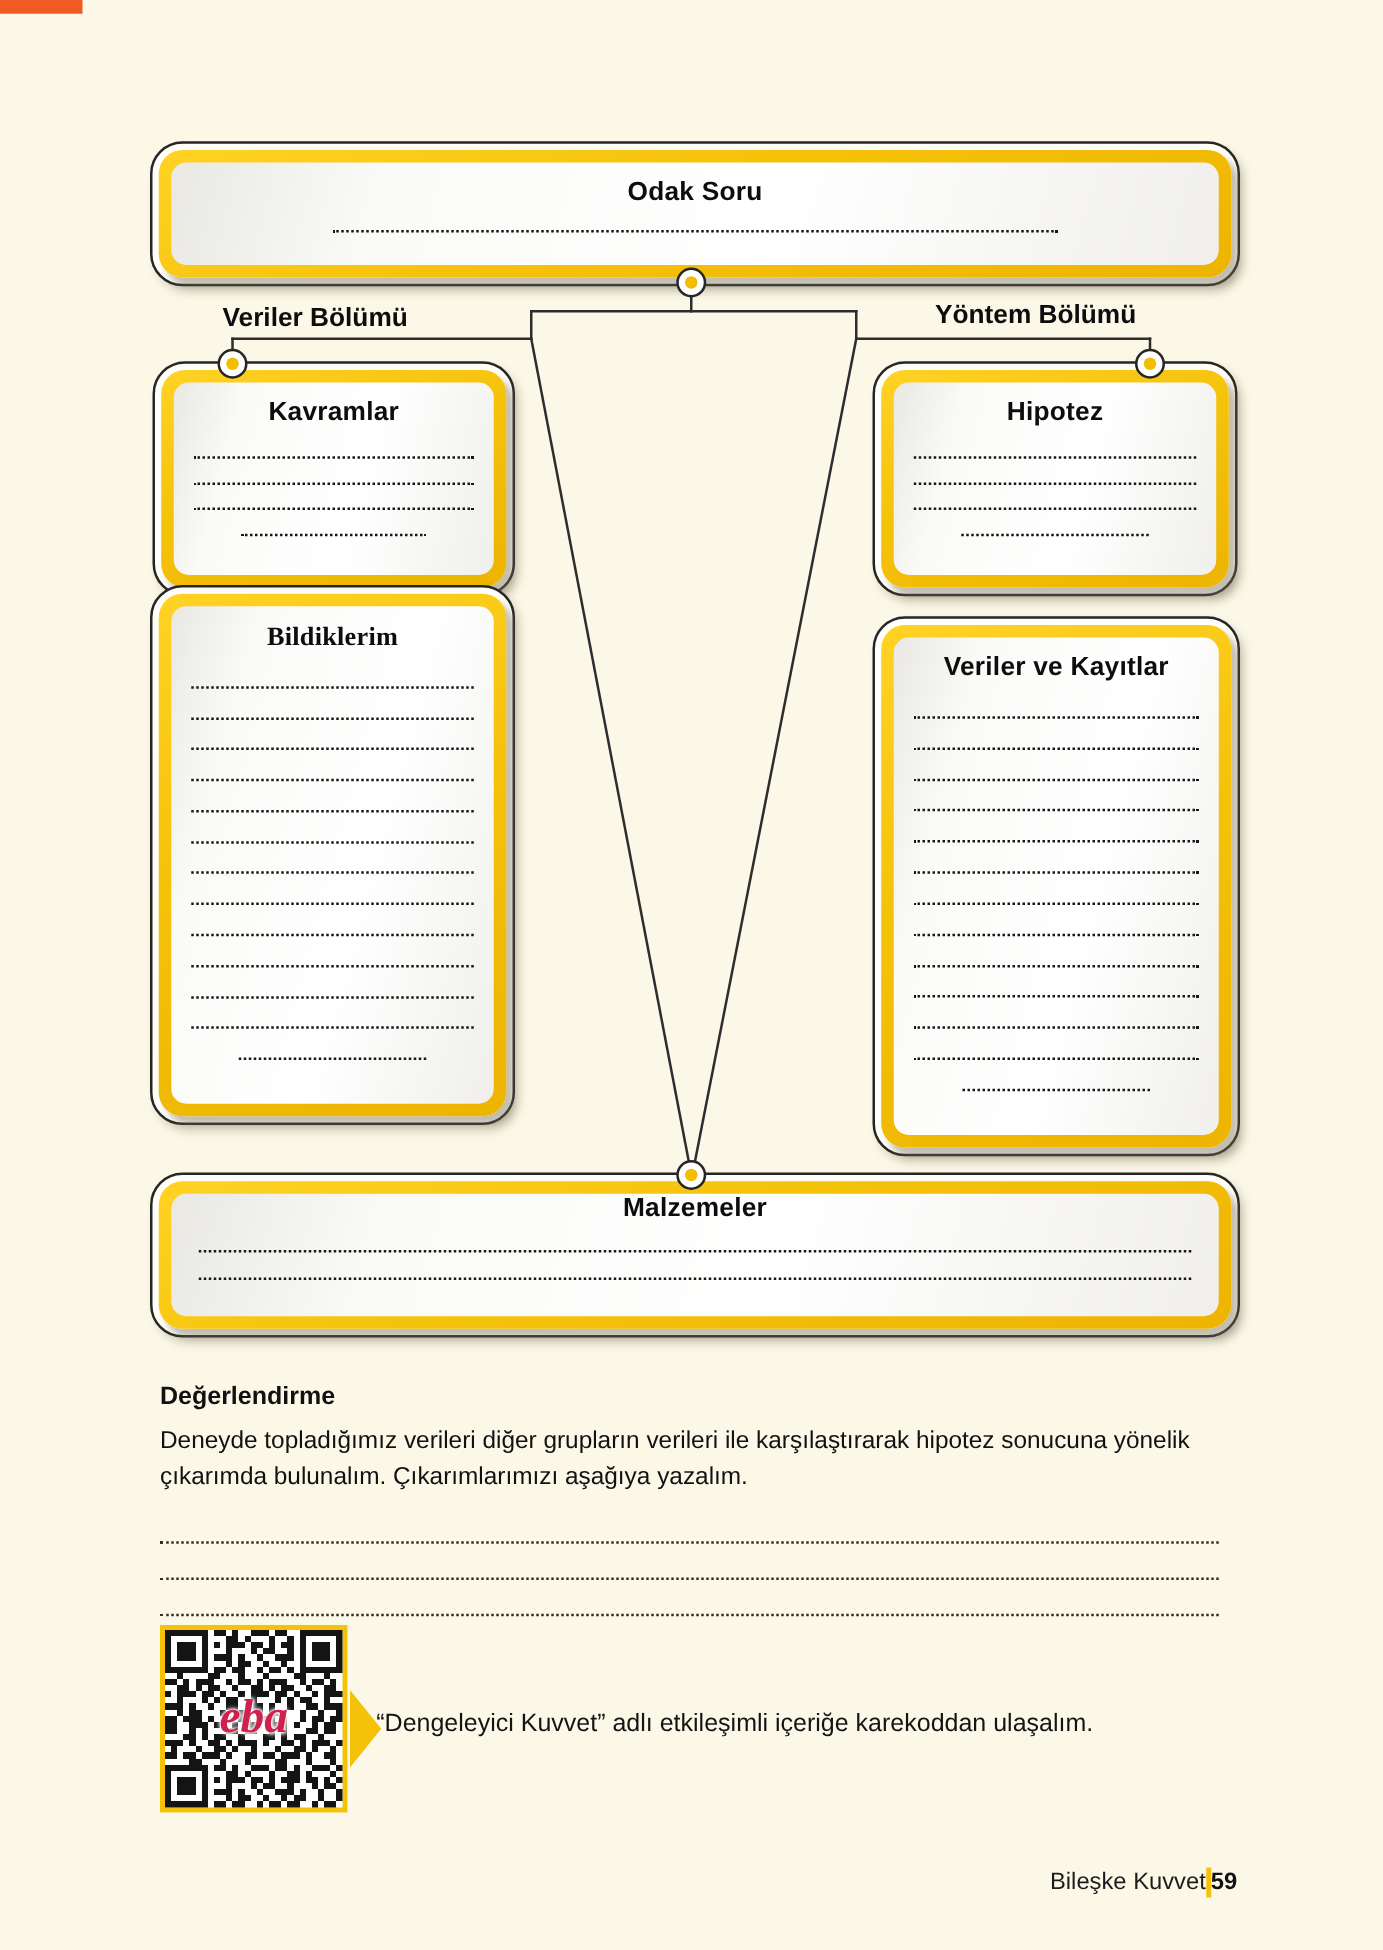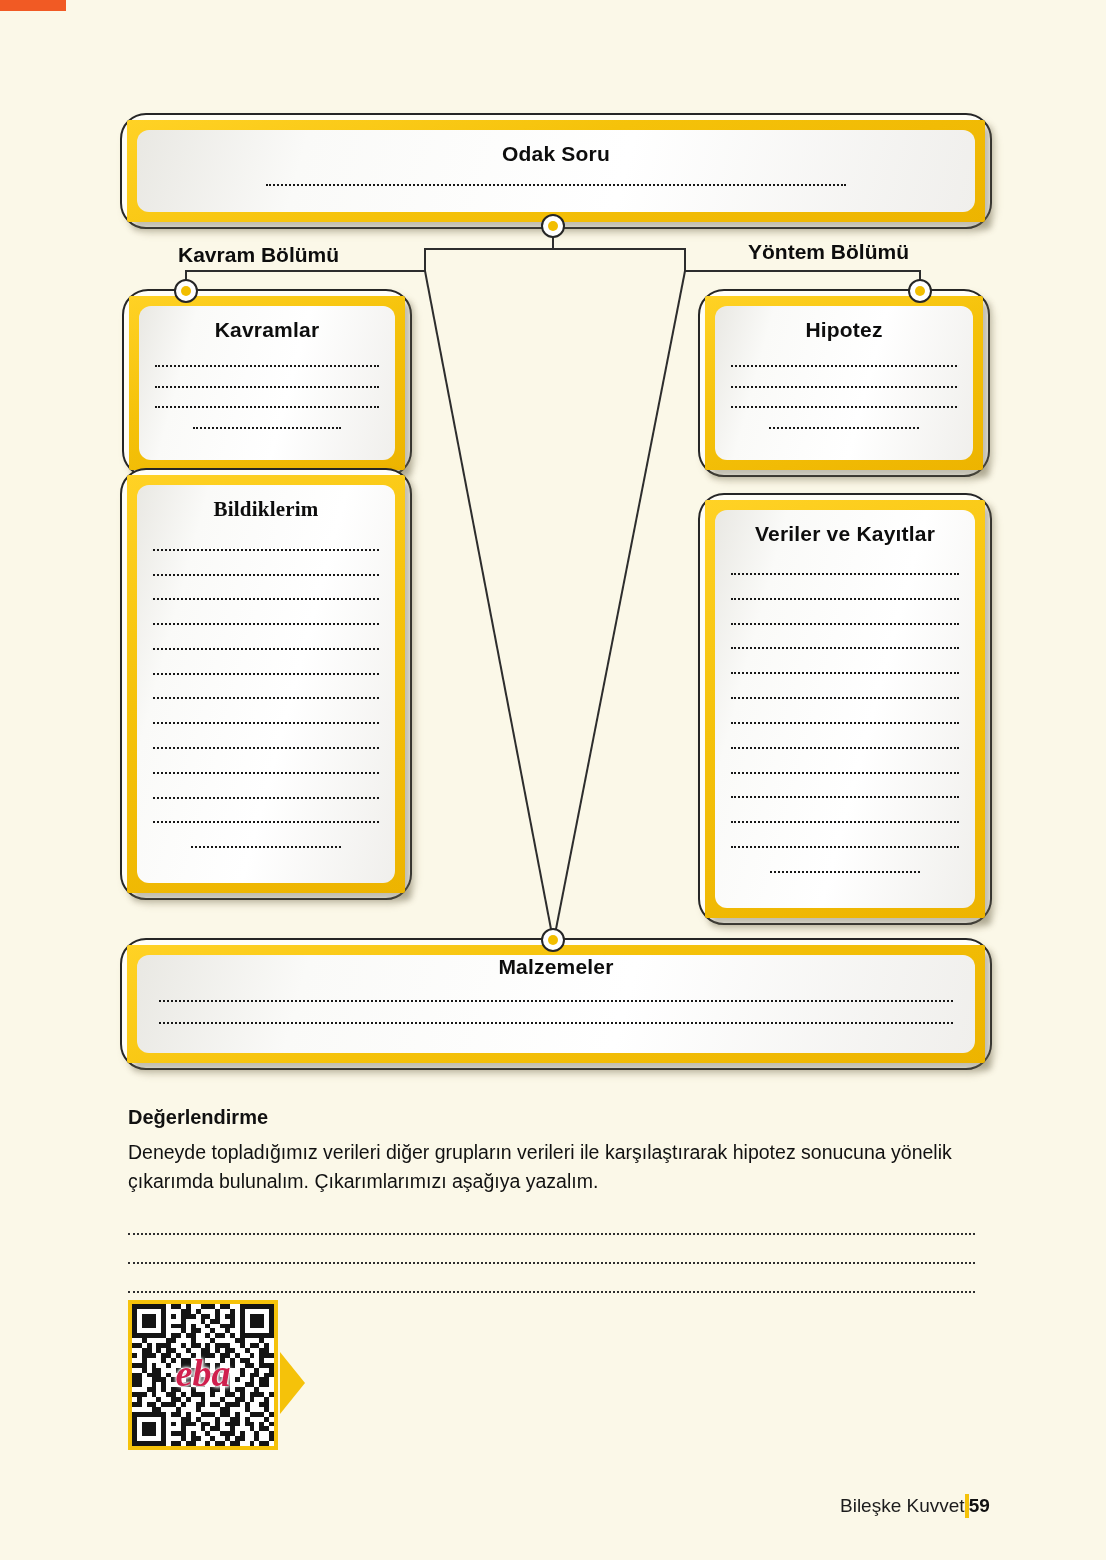--- a/index.html
+++ b/index.html
@@ -10,21 +10,21 @@
   }
   
   .edge-tab{position:absolute;left:0;top:0;width:66px;height:11px;background:#F15A24;}
 
   
   .wires{position:absolute;left:0;top:0;width:1106px;height:1560px;z-index:1;}
 
   
   .fbox{position:absolute;z-index:2;background:#FFFEF8;border:2px solid #262626;border-radius:26px;
         box-shadow:4px 5px 7px rgba(135,125,95,.28);}
-  .yf{position:absolute;inset:5px;border-radius:2px;
+  .yf{position:absolute;inset:5px;border-radius:19px;
       background:linear-gradient(160deg,#FFD225 0%,#F5C20A 45%,#EDB400 100%);
       box-shadow:6px 7px 6px rgba(120,112,88,.45);}
   .panel{position:absolute;inset:10px;border-radius:12px;display:flex;flex-direction:column;
       background:linear-gradient(105deg,#E9E8E3 0%,#FAFAF8 20%,#FFFFFF 58%,#F0EFEC 100%);}
   .panel h2{margin:0;padding-top:12px;text-align:center;font-size:21px;font-weight:bold;color:#0d0d0d;letter-spacing:.2px;}
 
   .lines{flex:1;display:flex;flex-direction:column;justify-content:space-evenly;padding:4px 16px 12px;}
   .dl{height:0;border-bottom:2.6px dotted #171717;}
   .lines.with-short::after{content:"";display:block;width:66%;align-self:center;border-bottom:2.6px dotted #171717;}
   .dl-odak{width:72%;align-self:center;height:0;border-bottom:2.6px dotted #171717;}
@@ -84,21 +84,21 @@
     <div class="yf">
       <div class="panel">
         <h2>Odak Soru</h2>
         <div class="lines">
           <div class="dl-odak"></div>
         </div>
       </div>
     </div>
   </div>
 
-  <div class="branch-label" style="left:178px;top:243px;">Kavram Bölümü</div>
+  <div class="branch-label" style="left:178px;top:243px;">Veriler Bölümü</div>
   <div class="branch-label" style="left:748px;top:240px;">Yöntem Bölümü</div>
 
   <div class="fbox" style="left:122px;top:289px;width:286px;height:184px;">
     <div class="yf">
       <div class="panel">
         <h2>Kavramlar</h2>
         <div class="lines with-short">
           <div class="dl"></div>
         <div class="dl"></div>
             <div class="dl"></div>
@@ -232,20 +232,21 @@
         <line x1="8" y1="24.5" x2="29" y2="24.5" stroke-dasharray="1 1 3 1 2 1"></line>
         <line x1="8" y1="25.5" x2="29" y2="25.5" stroke-dasharray="2 2 1 3 1 1" stroke-dashoffset="2"></line>
         <line x1="8" y1="26.5" x2="29" y2="26.5" stroke-dasharray="3 1 1 2 1 2"></line>
         <line x1="8" y1="27.5" x2="29" y2="27.5" stroke-dasharray="1 2 1 1 2 2" stroke-dashoffset="1"></line>
         <line x1="8" y1="28.5" x2="29" y2="28.5" stroke-dasharray="2 1 2 2 1 1"></line>
       </g>
     </svg>
     <span class="eba">eba</span>
   </div>
   <div class="qr-arrow"></div>
+  <div class="qr-caption">“Dengeleyici Kuvvet” adlı etkileşimli içeriğe karekoddan ulaşalım.</div>
 
   <div class="footer">
     <span class="chapter">Bileşke Kuvvet</span>
     <span class="bar"></span>
     <span class="pageno">59</span>
   </div>
 
 </div>
 
 </body></html>

